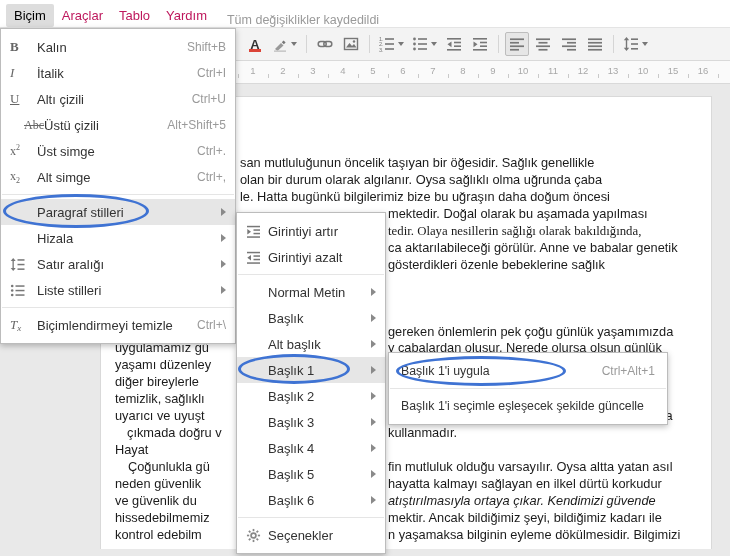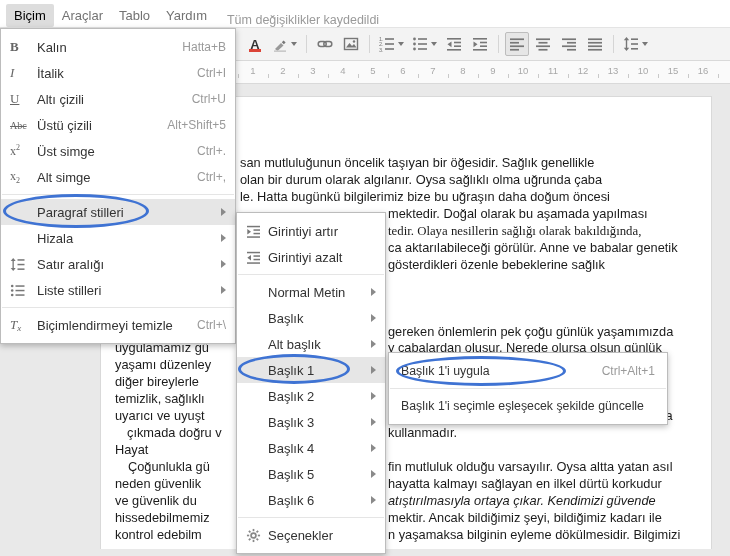--- a/index.html
+++ b/index.html
@@ -12,21 +12,21 @@
   .bg-top   { position:absolute; top:84px; left:0; right:0; height:12px; background:#e9e9e9; z-index:1; }
   .page     { position:absolute; top:96px; left:100px; width:612px; bottom:0; background:#fff;
               border:1px solid #d9d9d9; border-bottom:none; z-index:2; }
   .bottom-band { position:absolute; left:0; right:0; top:549px; height:7px; background:#e9e9e9; z-index:3; }
   #doc-text { position:absolute; inset:0; z-index:3; }
   .doc-frag { position:absolute; font-size:12.8px; line-height:16px; color:#1b1b1b; white-space:pre; }
 
   
   .menubar { position:absolute; top:0; left:0; right:0; height:27px; background:#fff;
              display:flex; align-items:flex-end; padding-left:6px; z-index:6; }
-  .mb-item { font-size:13px; color:#737373; padding:4px 8px; border-radius:2px; }
+  .mb-item { font-size:13px; color:#be185d; padding:4px 8px; border-radius:2px; }
   .mb-item.active { background:#ddd; color:#000; }
   .mb-status { margin-left:12px; font-size:12.5px; color:#9a9a9a; }
 
   
   .toolbar { position:absolute; top:27px; left:0; right:0; height:34px; background:#f3f3f3;
              border-top:1px solid #e4e4e4; border-bottom:1px solid #d9d9d9;
              display:flex; align-items:center; z-index:5; }
   .tb-pad { flex:0 0 242px; }
   .tb-btn { height:24px; min-width:24px; padding:0 2px; display:flex; align-items:center; justify-content:center;
             border:1px solid transparent; border-radius:2px; margin:0 1px; position:relative; }
@@ -55,21 +55,21 @@
   .mic { flex:0 0 27px; display:flex; align-items:center; color:#666;
          font-family:"Liberation Serif", serif; font-size:13px; }
   .mic.narrow { flex:0 0 22px; }
   .mil { flex:1 1 auto; overflow:hidden; }
   .mis { color:#9a9a9a; font-size:12px; margin-left:12px; }
   .arr { width:0; height:0; border-top:4px solid transparent; border-bottom:4px solid transparent;
          border-left:5px solid #8a8a8a; margin-left:8px; flex:0 0 auto; }
   .msep { height:1px; background:#e5e5e5; margin:4px 1px; }
   .mi-plain { padding:0 12px; }
   .mi-plain .mil { font-size:12.3px; }
-  .ic-strike { font-size:10px; text-decoration:line-through; }
+  .ic-strike { font-size:12px; text-decoration:line-through;margin-left:14px; }
   .ic-supsub { font-size:12px; }
   .ic-supsub sup { font-size:8px; }
   .ic-supsub sub { font-size:8px; }
   .ic-tx { font-style:italic; font-size:13px; }
   .ic-tx .x { font-size:9px; vertical-align:-2px; }
 
   
   .ellipse { position:absolute; border:3px solid #3f73d3; border-radius:50%; z-index:50; background:transparent; }
   #el1 { left:3px;   top:194px; width:146px; height:34px; }
   #el2 { left:238px; top:354px; width:112px; height:30px; }
@@ -327,21 +327,21 @@
     <span class="ruler-num" style="left: 688px;">16</span>
     <span class="ruler-tick" style="left: 718px;"></span>
   </div>
 
 <div class="menu" id="format-menu">
   <div class="mi">
     <span class="mic">
         <b>B</b>
       </span>
     <span class="mil">Kalın</span>
-    <span class="mis">Hatta+B</span>
+    <span class="mis">Shift+B</span>
   </div>
   <div class="mi">
     <span class="mic">
         <i>I</i>
       </span>
     <span class="mil">İtalik</span>
     <span class="mis">Ctrl+I</span>
   </div>
   <div class="mi">
     <span class="mic">

